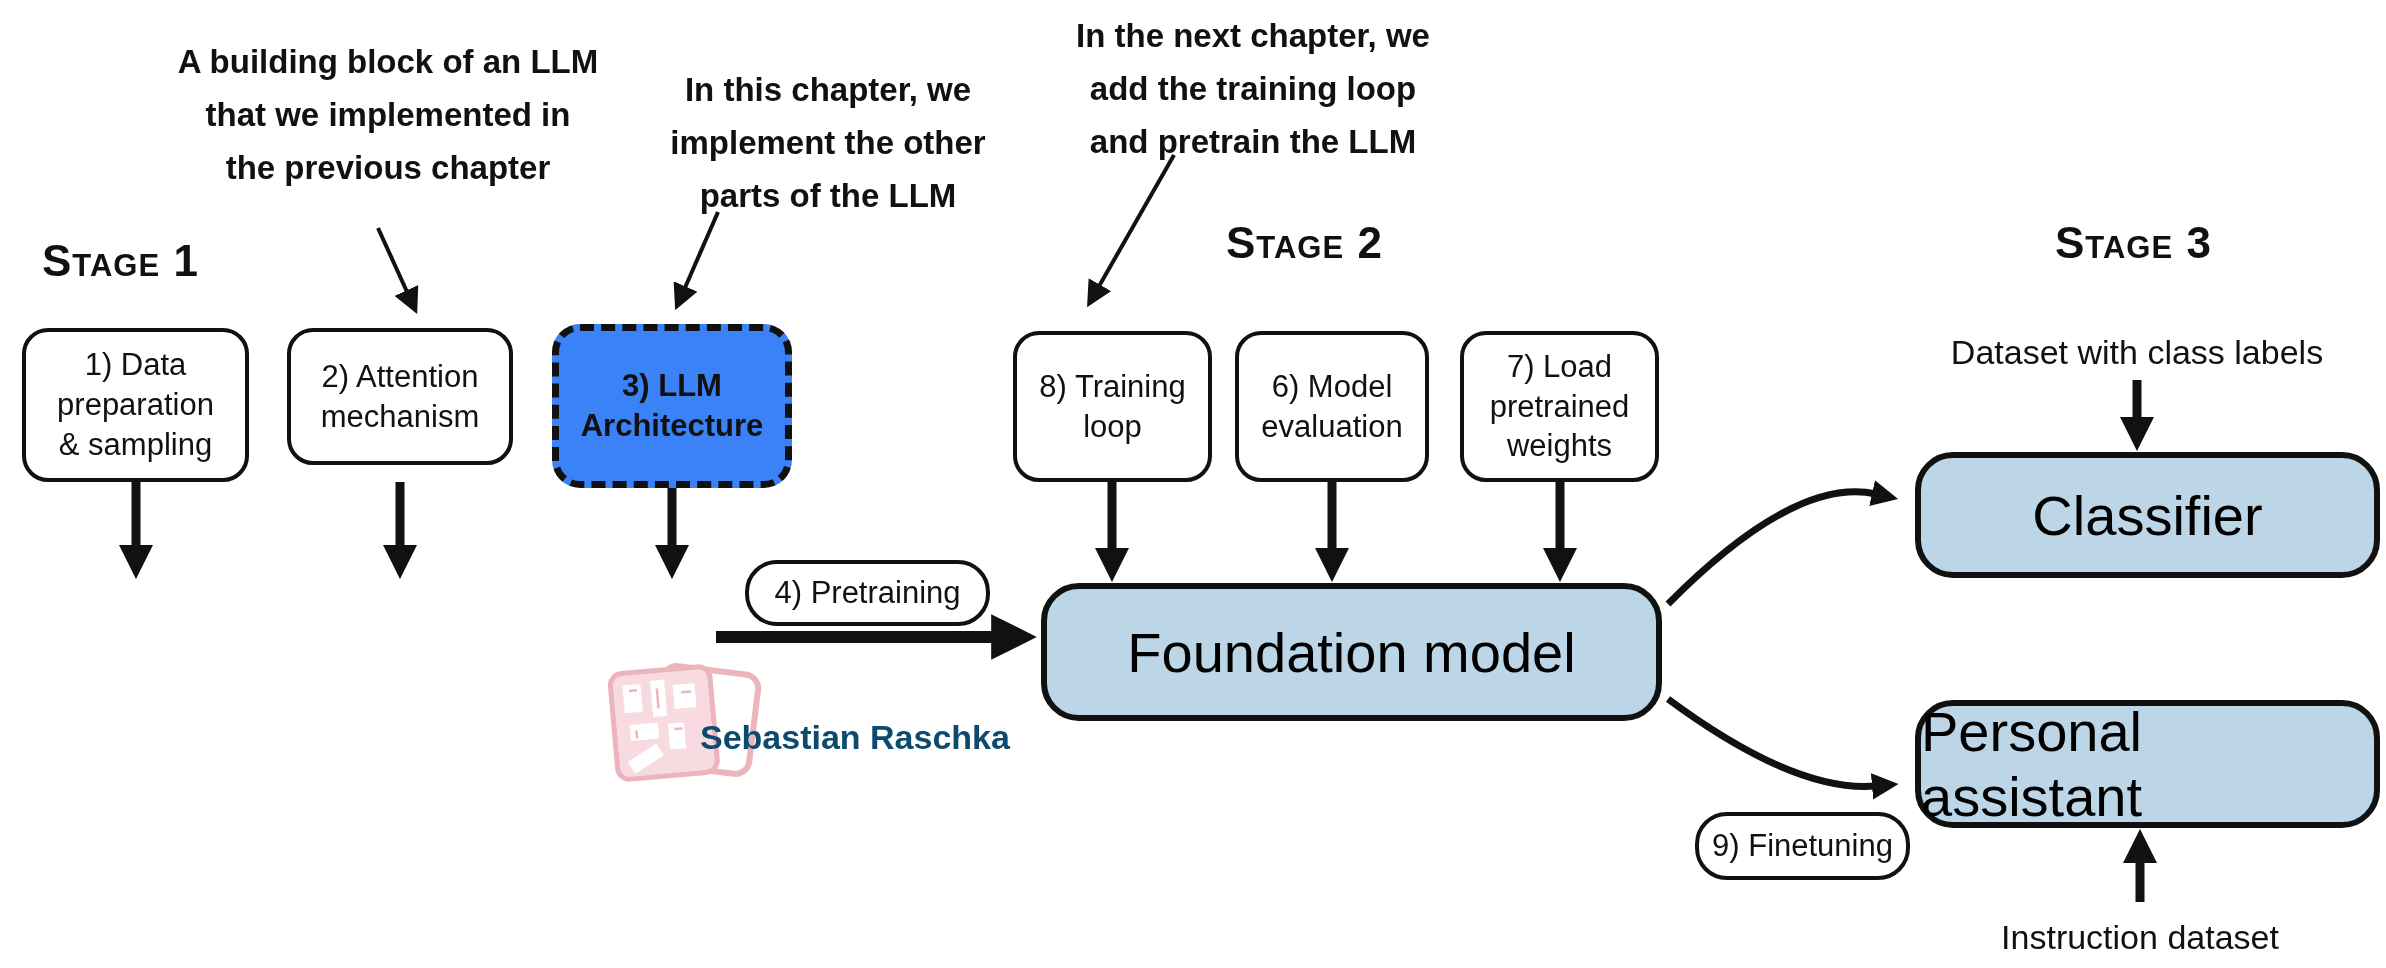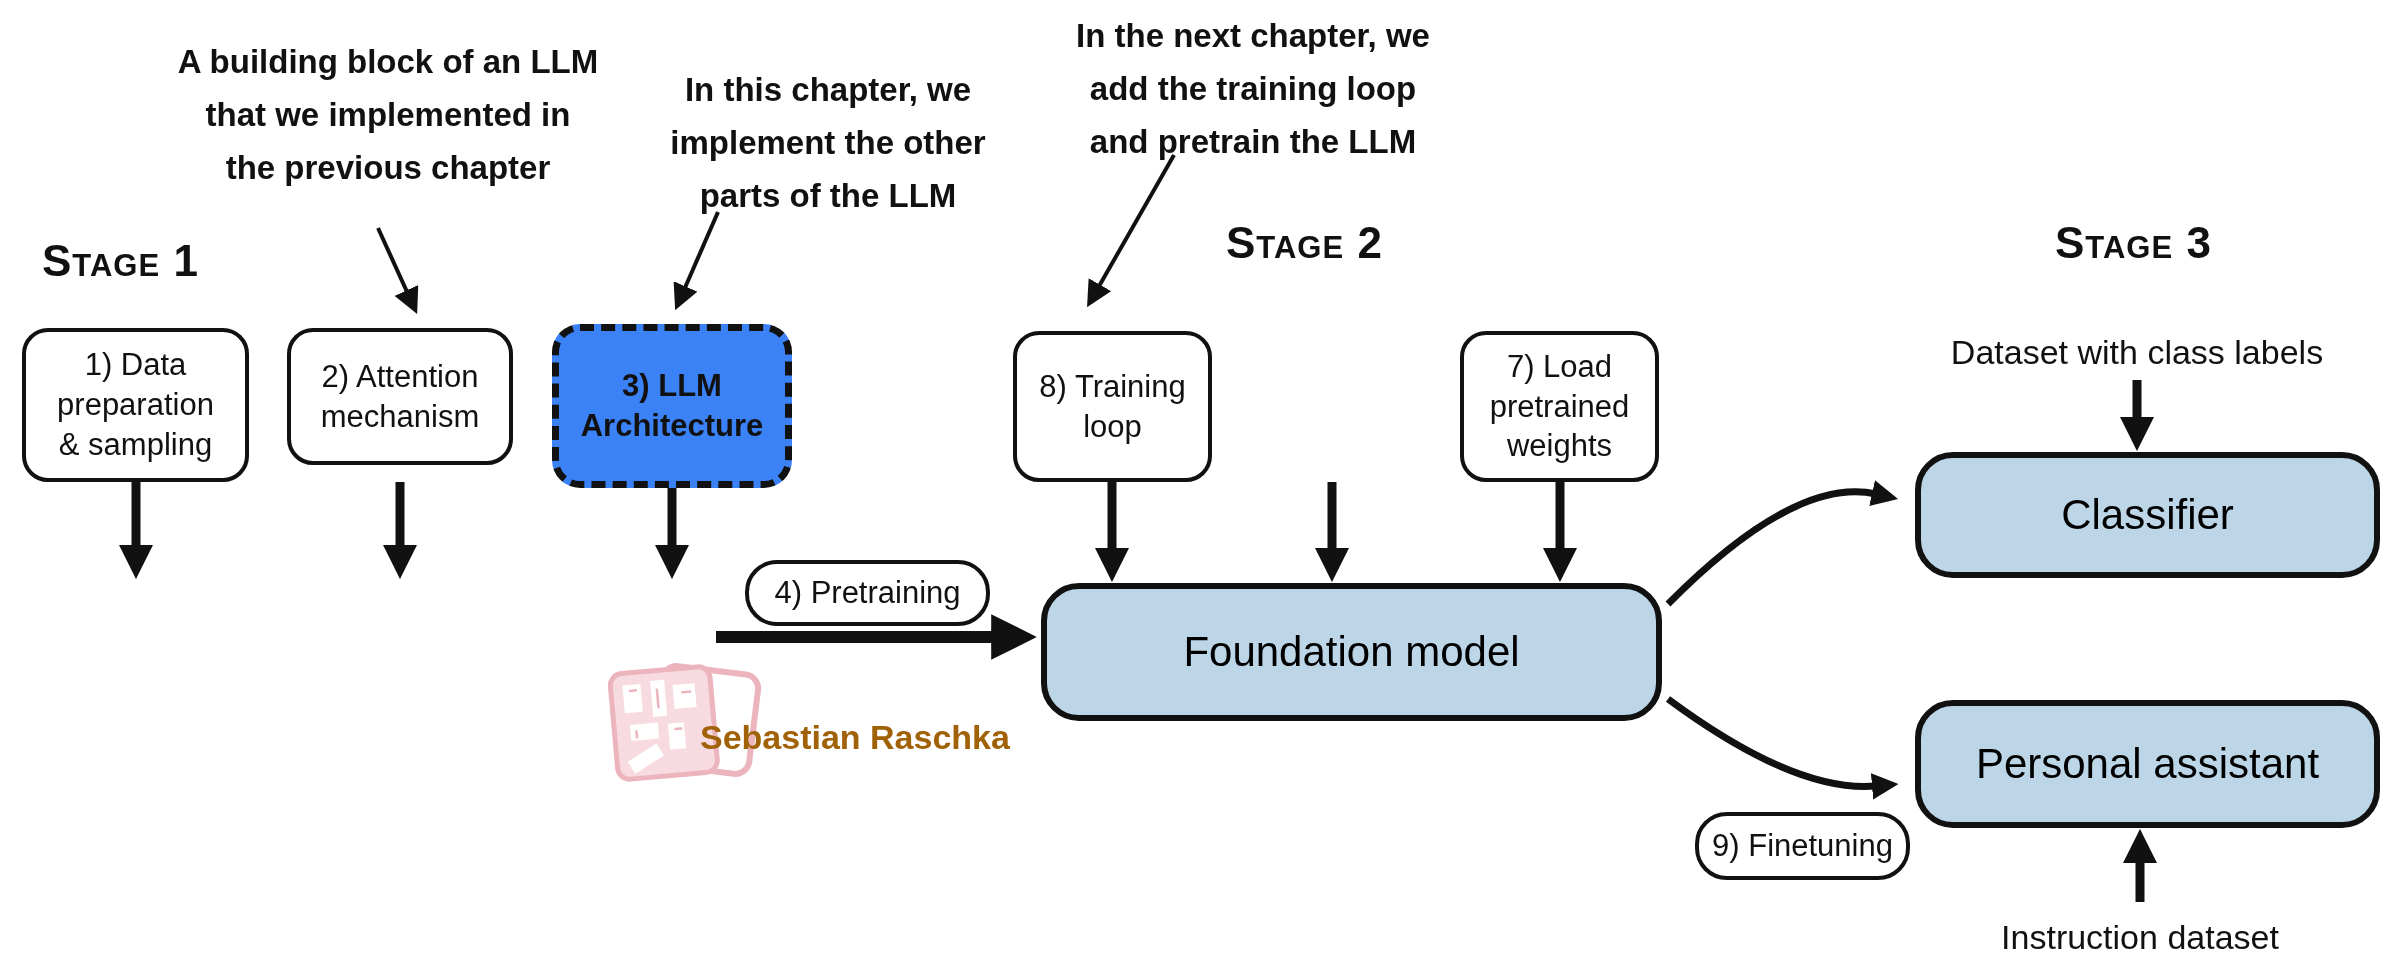--- a/index.html
+++ b/index.html
@@ -26,28 +26,28 @@
     white-space:pre-line;font-size:31px;line-height:1.28;box-sizing:border-box;
   }
   .step.green{background:#3b82f6;border:7px dashed #111;border-radius:28px;font-weight:bold;}
   .pill{
     position:absolute;background:#fff;border:4px solid #111;border-radius:32px;
     display:flex;align-items:center;justify-content:center;font-size:31px;
     white-space:nowrap;box-sizing:border-box;
   }
   .big{
     position:absolute;background:#bcd6e8;border:6px solid #111;border-radius:38px;
-    display:flex;align-items:center;justify-content:center;font-size:42px;color:#000;
+    display:flex;align-items:center;justify-content:center;font-size:56px;color:#000;
     box-sizing:border-box;
   }
   .iolabel{
     position:absolute;font-size:34px;white-space:nowrap;transform:translateX(-50%);
   }
   .wm-text{
-    position:absolute;font-size:34px;font-weight:bold;color:#a16207;white-space:nowrap;
+    position:absolute;font-size:34px;font-weight:bold;color:#0c4a6e;white-space:nowrap;
   }
 </style>
 </head>
 <body>
 
 <div class="canvas">
 
   <svg class="overlay">
     <defs>
       <marker id="head" viewBox="0 0 10 10" refX="1.5" refY="5" markerWidth="3.8" markerHeight="3.8" orient="auto" markerUnits="strokeWidth">
@@ -90,20 +90,22 @@
   <div class="step" style="left:22px;top:328px;width:227px;height:154px;">1) Data
 preparation
 &amp; sampling</div>
   <div class="step" style="left:287px;top:328px;width:226px;height:137px;">2) Attention
 mechanism</div>
   <div class="step green" style="left:552px;top:324px;width:240px;height:164px;">3) LLM
 Architecture</div>
 
   <div class="step" style="left:1013px;top:331px;width:199px;height:151px;">8) Training
 loop</div>
+  <div class="step" style="left:1235px;top:331px;width:194px;height:151px;">6) Model
+evaluation</div>
   <div class="step" style="left:1460px;top:331px;width:199px;height:151px;">7) Load
 pretrained
 weights</div>
 
   <div class="pill" style="left:745px;top:560px;width:245px;height:66px;">4) Pretraining</div>
   <div class="pill" style="left:1695px;top:812px;width:215px;height:68px;">9) Finetuning</div>
 
   <div class="big" style="left:1041px;top:583px;width:621px;height:138px;">Foundation model</div>
   <div class="big" style="left:1915px;top:452px;width:465px;height:126px;">Classifier</div>
   <div class="big" style="left:1915px;top:700px;width:465px;height:128px;">Personal assistant</div>

